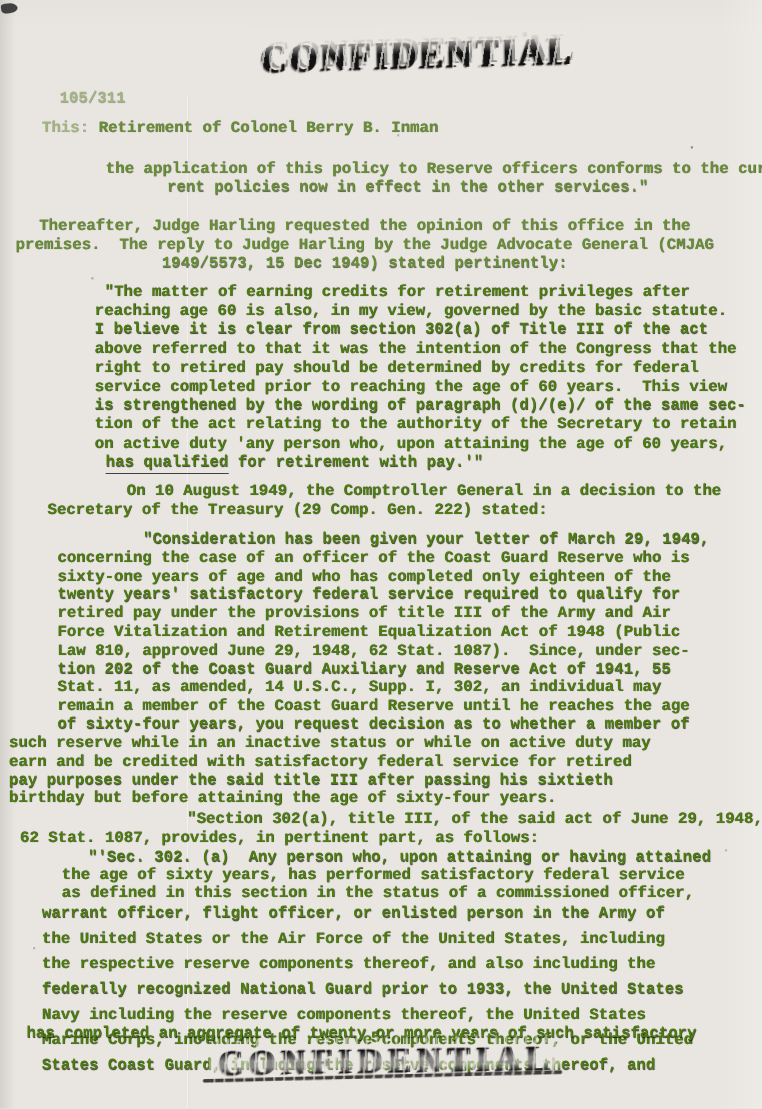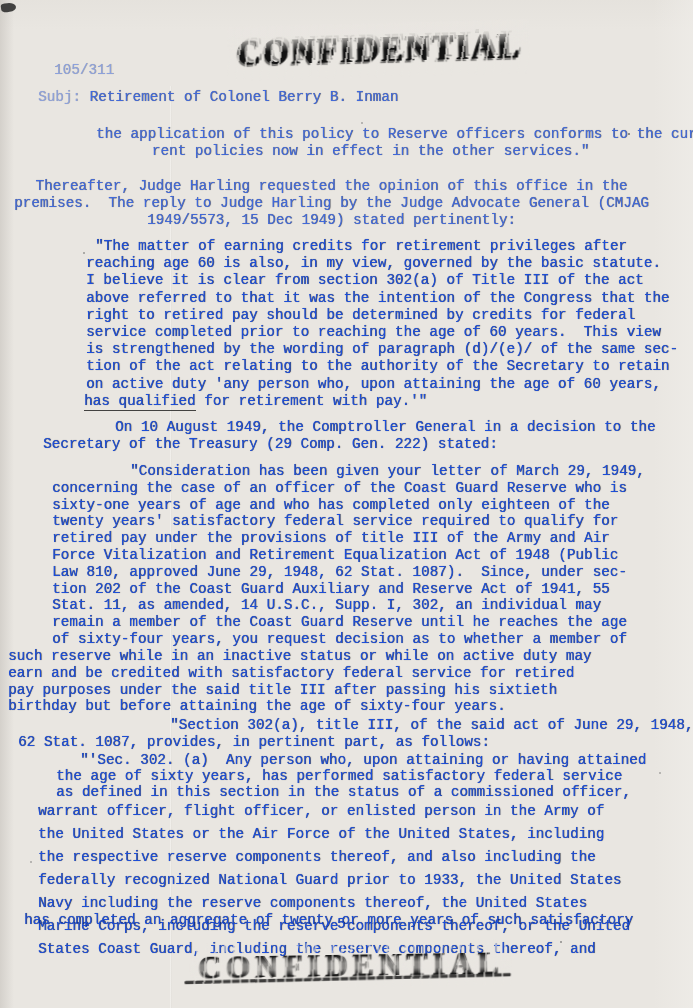--- a/index.html
+++ b/index.html
@@ -23,24 +23,25 @@
   .speckles{position:absolute;left:0;top:0;width:2px;height:2px;background:transparent;
     box-shadow:476px 30px 0 1px rgba(40,40,40,.55), 628px 133px 0 0 rgba(50,50,50,.5),
       83px 252px 0 0 rgba(60,60,60,.35), 560px 941px 0 0 rgba(60,60,60,.4),
       659px 772px 0 0 rgba(70,70,70,.3), 120px 521px 0 0 rgba(80,80,80,.25),
       361px 122px 0 0 rgba(70,70,70,.3), 30px 861px 0 0 rgba(70,70,70,.3);}
   .corner-mark{
     position:absolute;left:1px;top:3px;width:15px;height:9px;background:#262626;
     border-radius:30% 60% 50% 40%;opacity:.85;transform:rotate(-8deg);
   }
   .txt{
-    position:absolute;white-space:pre;color:#1d4ed8;
-    font-size:14.3px;line-height:17.2px;font-weight:400;
+    position:absolute;white-space:pre;color:#4d7c0f;
+    font-size:14.3px;line-height:17.2px;font-weight:700;
     text-shadow:.4px .3px .7px rgba(10,10,10,.75);
     filter:blur(.32px);
+    margin-top:20px;
   }
   .faint{opacity:.45;}
   .semi{opacity:.82;text-align:center;}
   .stamp{
     position:absolute;font-family:"Liberation Serif","DejaVu Serif",serif;
     font-weight:700;color:#121212;white-space:nowrap;
     filter:blur(.35px);
   }
   .stamp-top{
     left:236px;top:33px;font-size:32px;letter-spacing:2.5px;
@@ -76,40 +77,40 @@
 
 <div class="paper"></div>
 <div class="fold-line"></div>
 <div class="speckles"></div>
 <div class="corner-mark"></div>
 
 <div class="stamp stamp-top">CONFIDENTIAL</div>
 
 <div class="txt faint" style="left:54px;top:62px;">105/311</div>
 
-<div class="txt" style="left:38px;top:89px;"><span class="faint">Subj:</span><span> </span><span class="semi">Retirement of Colonel Berry B. Inman</span></div>
+<div class="txt" style="left:38px;top:89px;"><span class="faint">This:</span><span> </span><span class="semi">Retirement of Colonel Berry B. Inman</span></div>
 
 <div class="txt semi" style="left:36px;top:126px;text-indent:60px;">the application of this policy to Reserve officers conforms to the cur-
 rent policies now in effect in the other services."</div>
 
 <div class="txt semi" style="left:14px;top:178px;">Thereafter, Judge Harling requested the opinion of this office in the
 premises.  The reply to Judge Harling by the Judge Advocate General (CMJAG
 1949/5573, 15 Dec 1949) stated pertinently:</div>
 
 <div class="txt" style="left:86px;top:238px;text-indent:9px;">"The matter of earning credits for retirement privileges after
 reaching age 60 is also, in my view, governed by the basic statute.
 I believe it is clear from section 302(a) of Title III of the act
 above referred to that it was the intention of the Congress that the
 right to retired pay should be determined by credits for federal
 service completed prior to reaching the age of 60 years.  This view
 is strengthened by the wording of paragraph (d)/(e)/ of the same sec-
 tion of the act relating to the authority of the Secretary to retain
 on active duty 'any person who, upon attaining the age of 60 years,</div>
 
-<div class="txt" style="left:84px;top:393px;text-align:center;"><span class="underlined">has qualified</span><span> for retirement with pay.'"</span></div>
+<div class="txt" style="left:96px;top:393px;text-align:center;"><span class="underlined">has qualified</span><span> for retirement with pay.'"</span></div>
 
 <div class="txt" style="left:43px;top:419px;text-indent:72px;">On 10 August 1949, the Comptroller General in a decision to the
 Secretary of the Treasury (29 Comp. Gen. 222) stated:</div>
 
 <div class="txt" style="left:52px;top:463px;text-indent:78px;line-height:16.8px;">"Consideration has been given your letter of March 29, 1949,
 concerning the case of an officer of the Coast Guard Reserve who is
 sixty-one years of age and who has completed only eighteen of the
 twenty years' satisfactory federal service required to qualify for
 retired pay under the provisions of title III of the Army and Air
 Force Vitalization and Retirement Equalization Act of 1948 (Public

